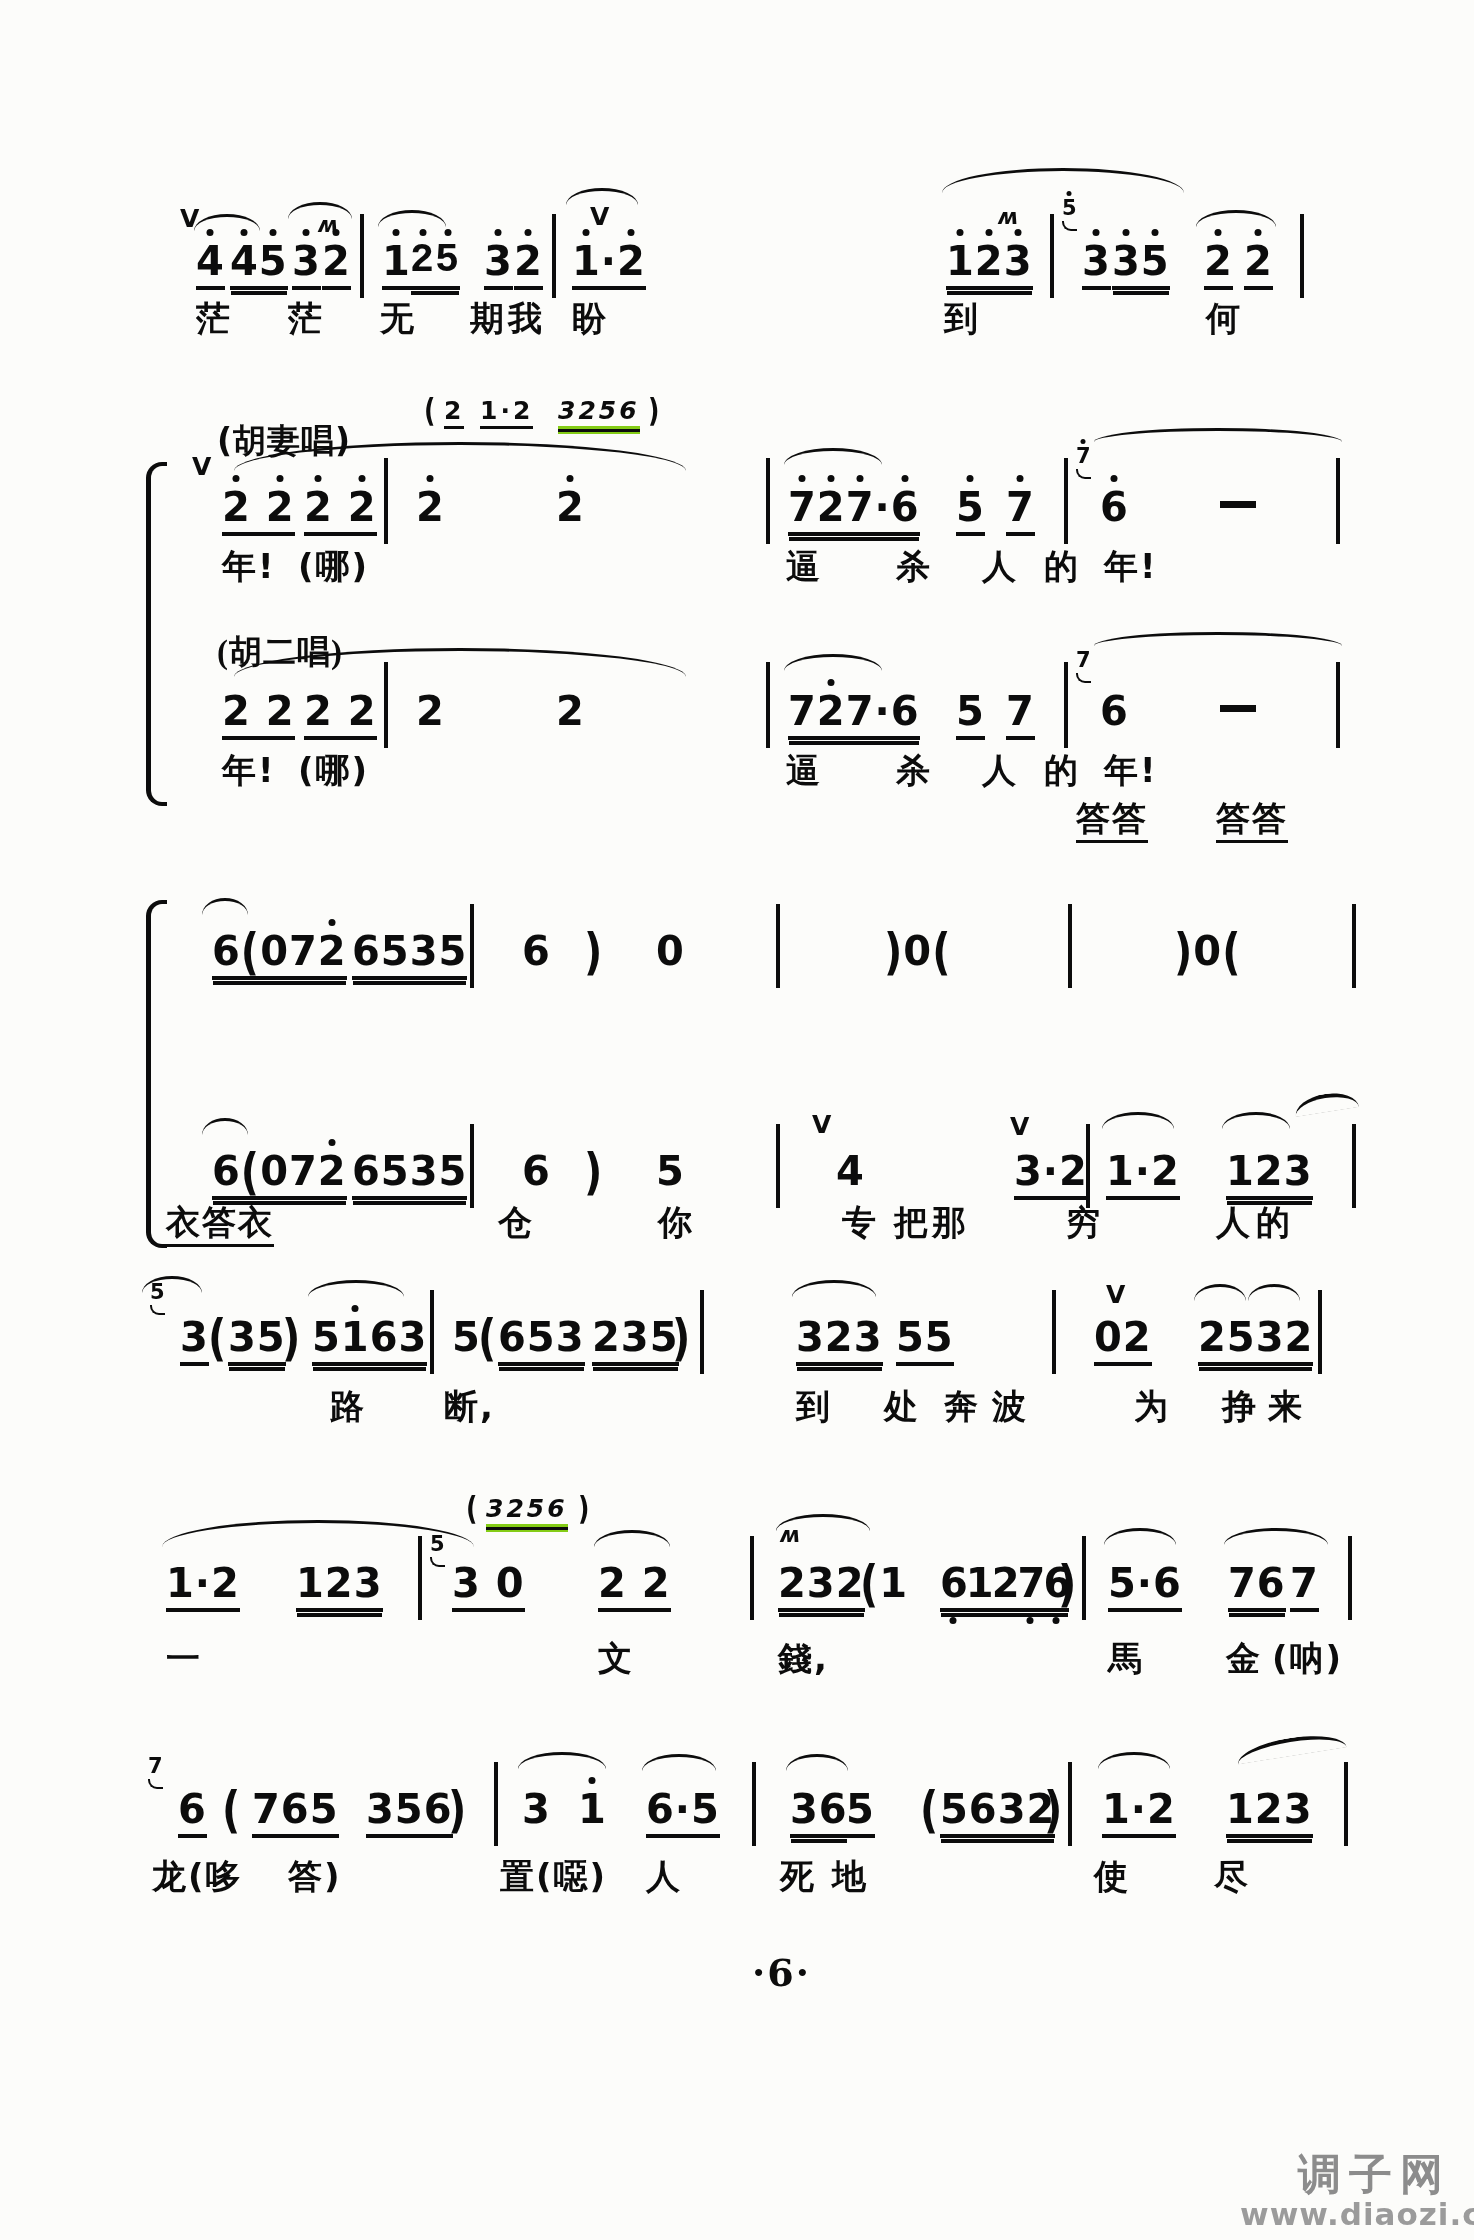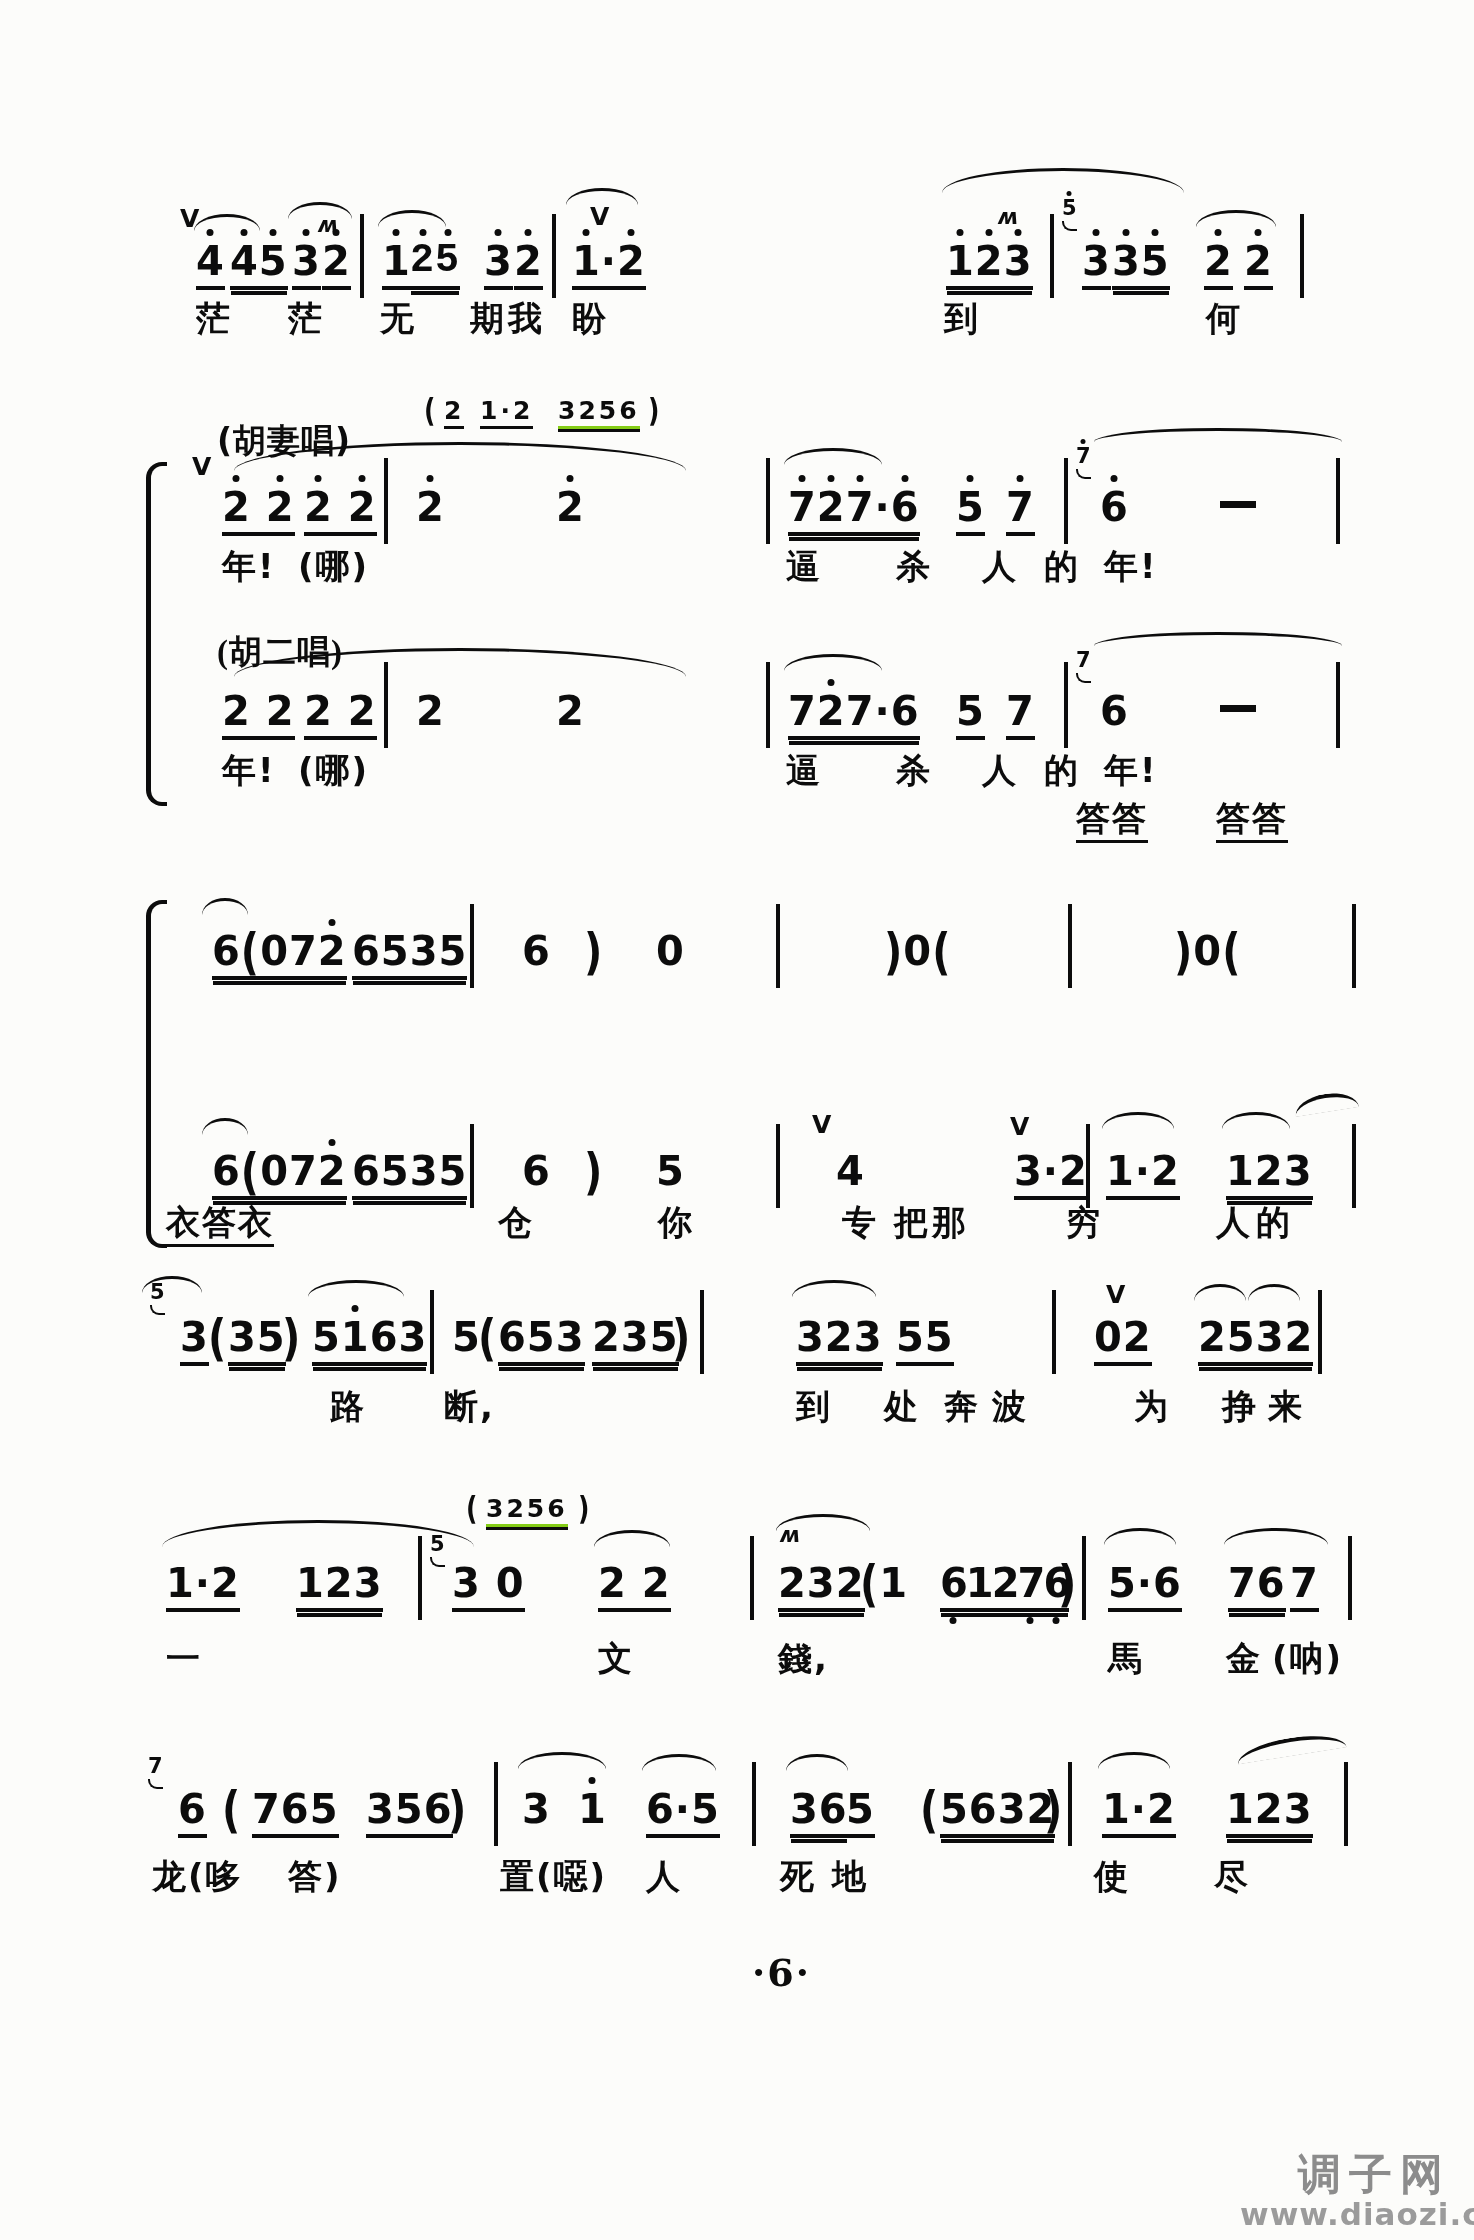--- a/index.html
+++ b/index.html
@@ -30,21 +30,21 @@
   .wavy{position:absolute;font-size:22px;font-weight:700;font-style:italic;letter-spacing:-2px;line-height:1;}
   .grace{position:absolute;font-size:21px;font-weight:700;line-height:1;}
   .grace .ch.hd::before{width:5px;height:5px;top:-7px;}
   .gtail{display:block;width:13px;height:8px;border-left:2px solid #0c0c0c;border-bottom:2px solid #0c0c0c;
         border-radius:0 0 0 9px;margin-top:2px;}
   .lyr{position:absolute;font-size:34px;font-weight:700;white-space:nowrap;letter-spacing:2px;line-height:1.1;}
   .lyr.u{border-bottom:3px solid #0c0c0c;padding-bottom:3px;}
   .lbl{position:absolute;font-size:33px;font-weight:700;letter-spacing:1px;line-height:1;margin-left:21px;}
   .cuetok{position:absolute;font-size:25px;font-weight:700;letter-spacing:3px;line-height:1;}
   .cuetok.u1{border-bottom:3px solid #0c0c0c;padding-bottom:3px;}
-  .cuetok.u2{border-bottom:6px solid #84cc16;padding-bottom:3px;}
+  .cuetok.u2{border-bottom:8px solid #84cc16;padding-bottom:3px;font-style:italic;}
   .cuetok.u2::after{content:"";position:absolute;left:0;right:0;bottom:-6px;height:3px;background:#0c0c0c;}
   .brace{position:absolute;width:16px;border-left:5px solid #0c0c0c;border-top:4px solid #0c0c0c;
         border-bottom:4px solid #0c0c0c;border-radius:16px 0 0 16px;}
   .pageno{position:absolute;left:752px;top:1950px;font-family:"DejaVu Serif",serif;
         font-size:38px;font-weight:700;letter-spacing:2px;}
   .wm1{position:absolute;left:1298px;top:2146px;color:#8c8c8c;font-size:43px;font-weight:700;letter-spacing:8px;}
   .wm2{position:absolute;left:1240px;top:2196px;color:#9b9b9b;font-size:31px;font-weight:700;letter-spacing:1px;}
 </style>
 </head>
 <body>

